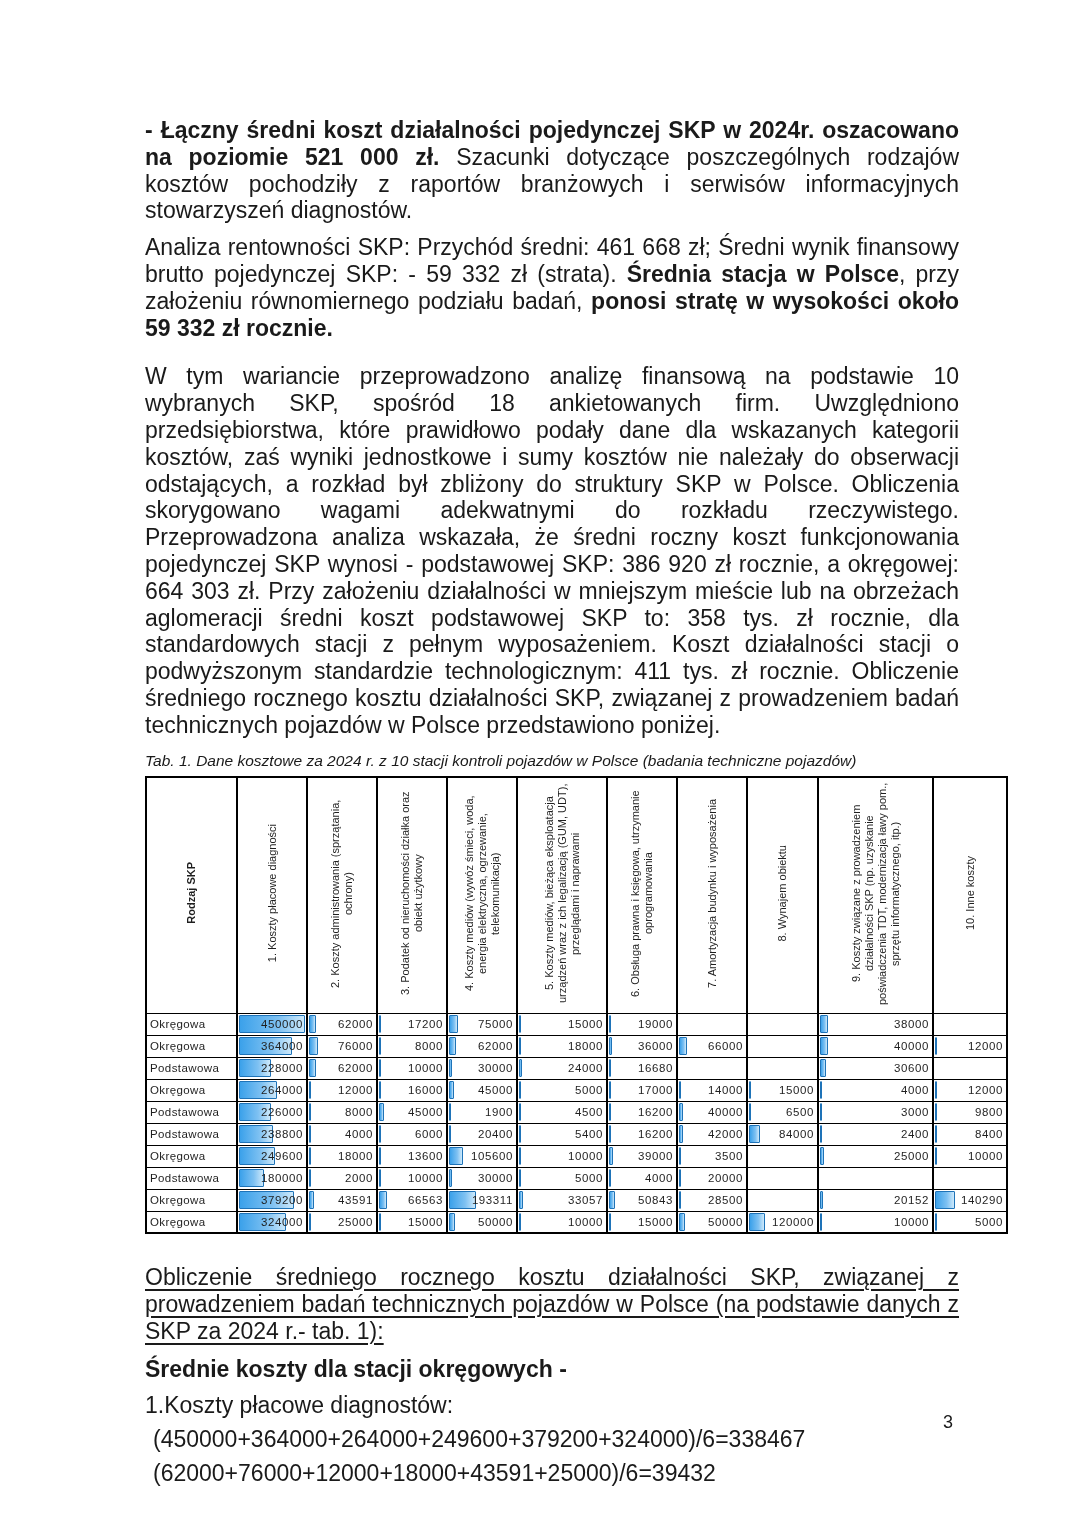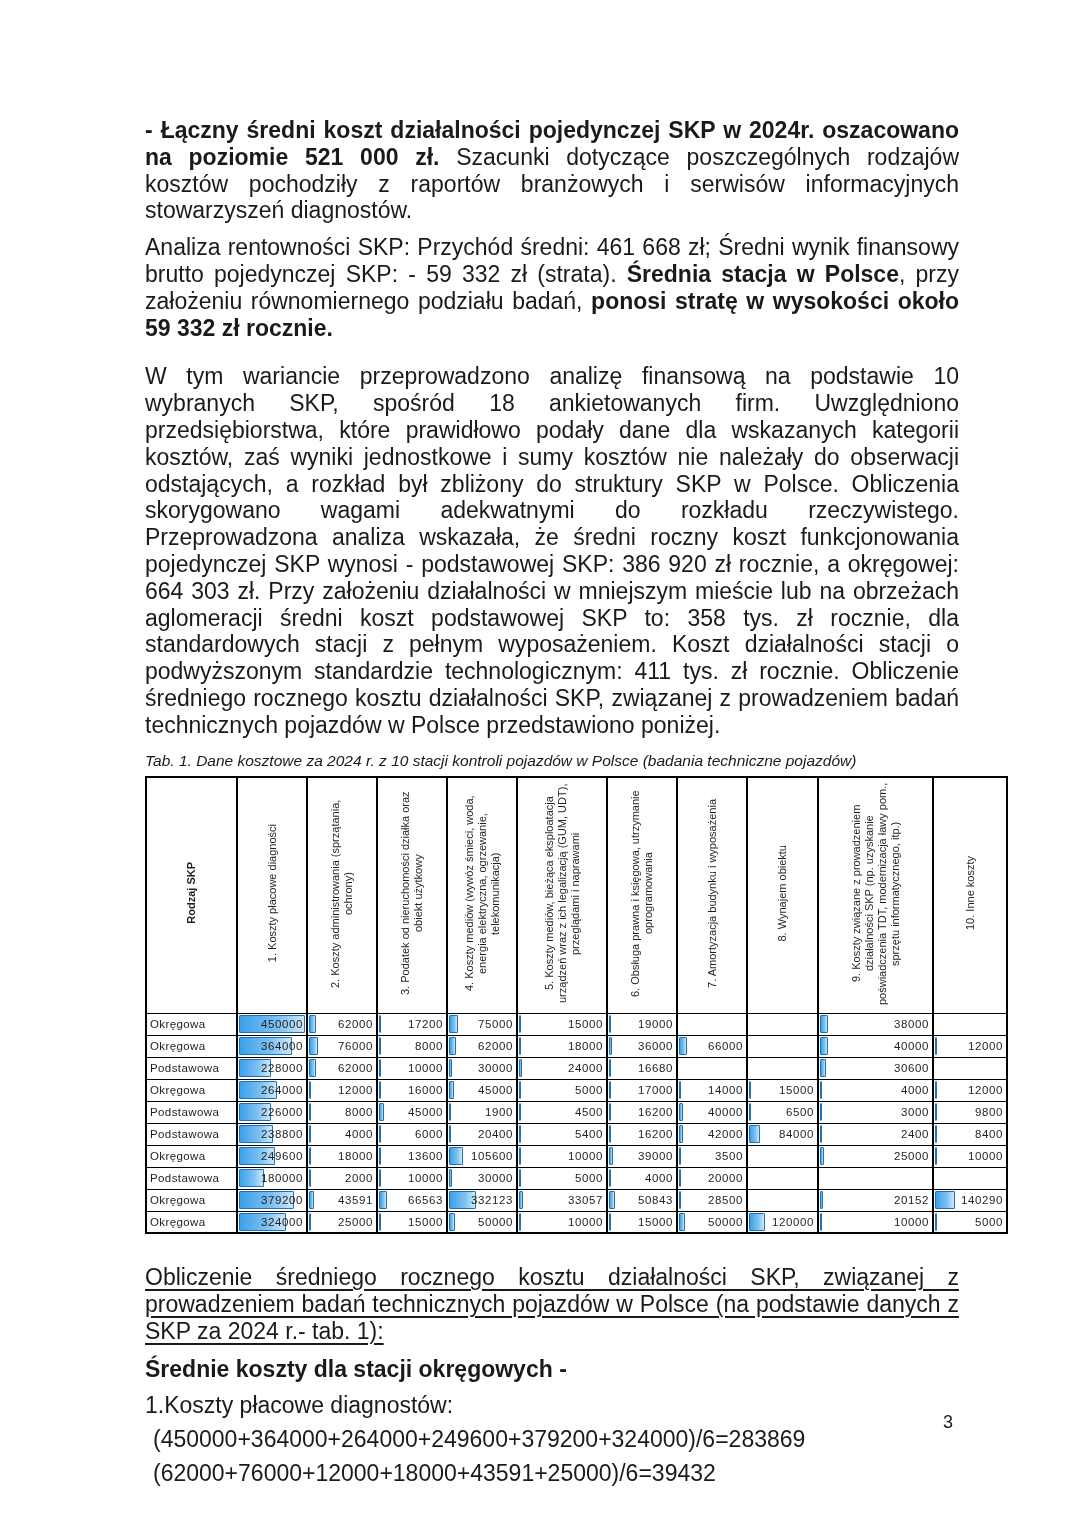--- a/index.html
+++ b/index.html
@@ -284,21 +284,21 @@
             <td class="num"><div class="bar" style="width: calc(4.44% - 2px); background: linear-gradient(to right, rgb(59, 161, 234) 0%, rgb(126, 193, 242) 60%, rgb(205, 233, 251) 100%); border-color: rgb(30, 115, 184);"></div><span class="val">20000</span></td>
             <td class="num"></td>
             <td class="num"></td>
             <td class="num"></td>
           </tr>
           <tr>
             <td class="lbl">Okręgowa</td>
             <td class="num"><div class="bar" style="width: calc(84.27% - 2px); background: linear-gradient(to right, rgb(59, 161, 234) 0%, rgb(126, 193, 242) 60%, rgb(205, 233, 251) 100%); border-color: rgb(30, 115, 184);"></div><span class="val">379200</span></td>
             <td class="num"><div class="bar" style="width: calc(9.69% - 2px); background: linear-gradient(to right, rgb(59, 161, 234) 0%, rgb(126, 193, 242) 60%, rgb(205, 233, 251) 100%); border-color: rgb(30, 115, 184);"></div><span class="val">43591</span></td>
             <td class="num"><div class="bar" style="width: calc(14.79% - 2px); background: linear-gradient(to right, rgb(59, 161, 234) 0%, rgb(126, 193, 242) 60%, rgb(205, 233, 251) 100%); border-color: rgb(30, 115, 184);"></div><span class="val">66563</span></td>
-            <td class="num"><div class="bar" style="width: calc(42.96% - 2px); background: linear-gradient(to right, rgb(59, 161, 234) 0%, rgb(126, 193, 242) 60%, rgb(205, 233, 251) 100%); border-color: rgb(30, 115, 184);"></div><span class="val">332123</span></td>
+            <td class="num"><div class="bar" style="width: calc(42.96% - 2px); background: linear-gradient(to right, rgb(59, 161, 234) 0%, rgb(126, 193, 242) 60%, rgb(205, 233, 251) 100%); border-color: rgb(30, 115, 184);"></div><span class="val">193311</span></td>
             <td class="num"><div class="bar" style="width: calc(7.35% - 2px); background: linear-gradient(to right, rgb(59, 161, 234) 0%, rgb(126, 193, 242) 60%, rgb(205, 233, 251) 100%); border-color: rgb(30, 115, 184);"></div><span class="val">33057</span></td>
             <td class="num"><div class="bar" style="width: calc(11.3% - 2px); background: linear-gradient(to right, rgb(59, 161, 234) 0%, rgb(126, 193, 242) 60%, rgb(205, 233, 251) 100%); border-color: rgb(30, 115, 184);"></div><span class="val">50843</span></td>
             <td class="num"><div class="bar" style="width: calc(6.33% - 2px); background: linear-gradient(to right, rgb(59, 161, 234) 0%, rgb(126, 193, 242) 60%, rgb(205, 233, 251) 100%); border-color: rgb(30, 115, 184);"></div><span class="val">28500</span></td>
             <td class="num"></td>
             <td class="num"><div class="bar" style="width: calc(4.48% - 2px); background: linear-gradient(to right, rgb(59, 161, 234) 0%, rgb(126, 193, 242) 60%, rgb(205, 233, 251) 100%); border-color: rgb(30, 115, 184);"></div><span class="val">20152</span></td>
             <td class="num"><div class="bar" style="width: calc(31.18% - 2px); background: linear-gradient(to right, rgb(59, 161, 234) 0%, rgb(126, 193, 242) 60%, rgb(205, 233, 251) 100%); border-color: rgb(30, 115, 184);"></div><span class="val">140290</span></td>
           </tr>
           <tr>
             <td class="lbl">Okręgowa</td>
             <td class="num"><div class="bar" style="width: calc(72% - 2px); background: linear-gradient(to right, rgb(59, 161, 234) 0%, rgb(126, 193, 242) 60%, rgb(205, 233, 251) 100%); border-color: rgb(30, 115, 184);"></div><span class="val">324000</span></td>
@@ -313,18 +313,18 @@
             <td class="num"><div class="bar" style="width: calc(1.11% - 2px); background: linear-gradient(to right, rgb(59, 161, 234) 0%, rgb(126, 193, 242) 60%, rgb(205, 233, 251) 100%); border-color: rgb(30, 115, 184);"></div><span class="val">5000</span></td>
           </tr>
         </tbody>
     </table>
 
     <p class="body j underlined-block"><span class="u">Obliczenie średniego rocznego kosztu działalności SKP, związanej z prowadzeniem badań technicznych pojazdów w Polsce (na podstawie danych z SKP za 2024 r.- tab. 1):</span></p>
 
     <p class="body bold-line">Średnie koszty dla stacji okręgowych -</p>
 
     <p class="body item">1.Koszty płacowe diagnostów:</p>
-    <p class="body formula">(450000+364000+264000+249600+379200+324000)/6=283869</p>
+    <p class="body formula">(450000+364000+264000+249600+379200+324000)/6=338467</p>
     <p class="body formula">(62000+76000+12000+18000+43591+25000)/6=39432</p>
 
   </div>
   <div class="pagenum">3</div>
 </div>
 
 </body></html>

